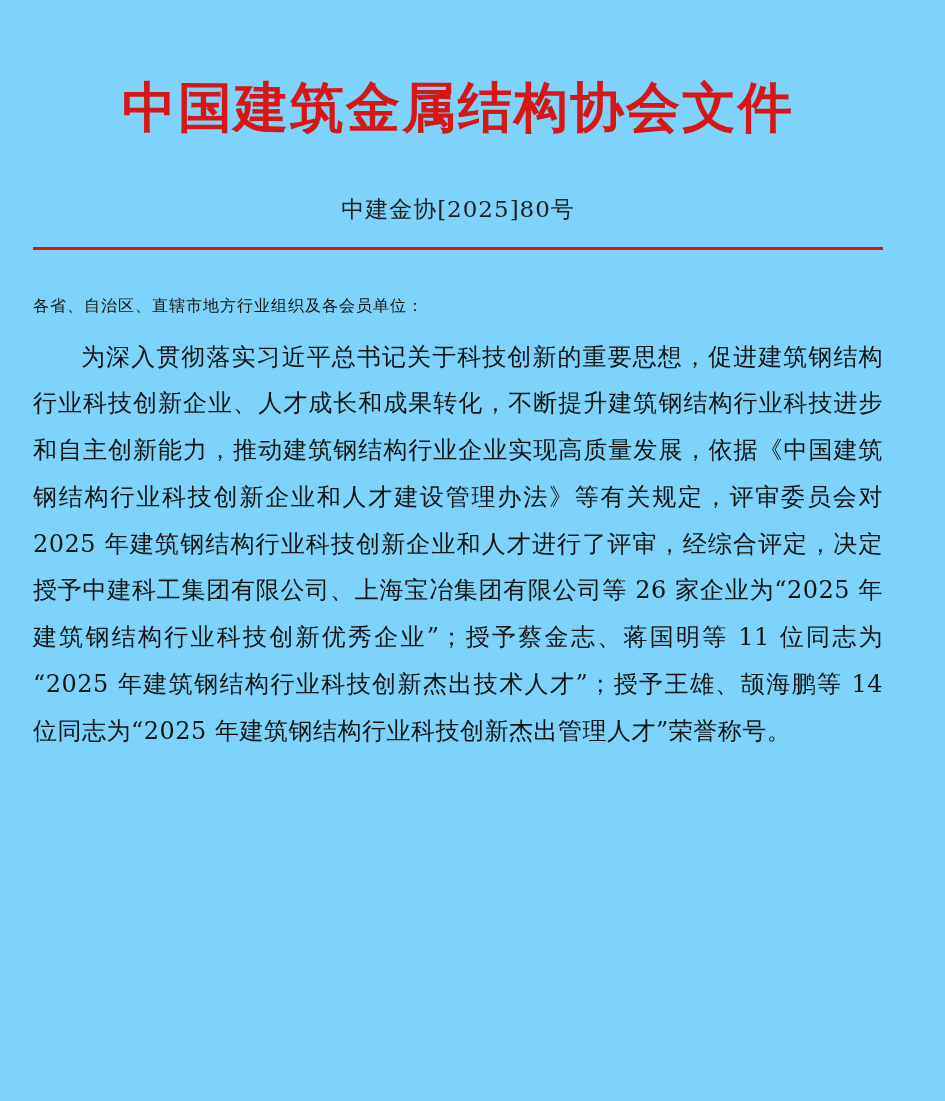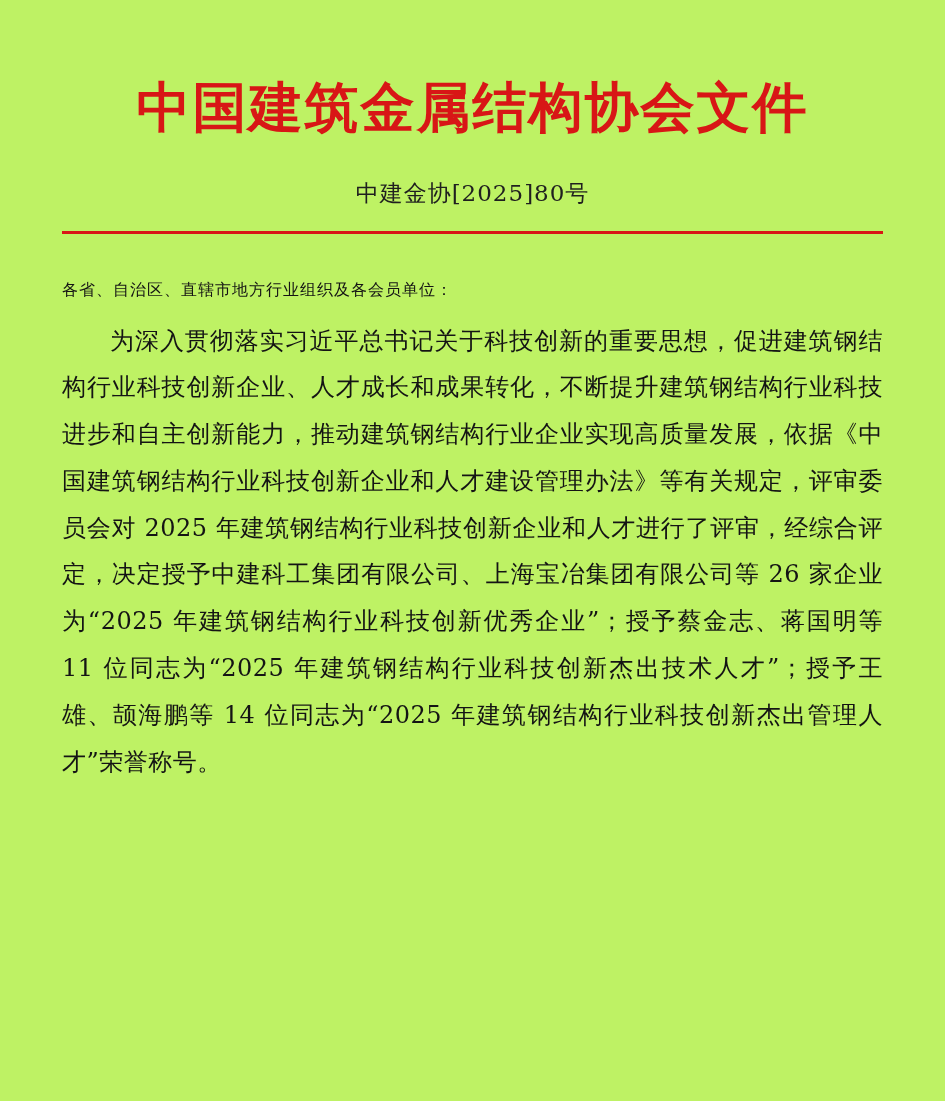--- a/index.html
+++ b/index.html
@@ -11,39 +11,39 @@
     width: 945px;
     height: 1101px;
     font-family: "DejaVu Serif", "Liberation Serif", serif;
     color: #1a1a1a;
     overflow: hidden;
   }
   .page {
     width: 945px;
     height: 1101px;
     box-sizing: border-box;
-    padding: 56px 62px 0 62px;
+    padding: 56px 62px 0 33px;
     position: relative;
-    background: #bef264;
+    background: #7dd3fc;
   }
   .doc-header {
     text-align: center;
   }
   .org-title {
     color: #d81616;
     font-family: "DejaVu Serif", "Liberation Serif", serif;
     font-weight: bold;
     font-size: 54px;
     letter-spacing: 2px;
     line-height: 1.25;
     margin: 18px 0 0 0;
     white-space: nowrap;
   }
   .doc-number {
-    margin-top: 36px;
+    margin-top: 52px;
     font-size: 23px;
     color: #1f1f1f;
     letter-spacing: 1px;
     font-family: "DejaVu Serif", "Liberation Serif", serif;
   }
   .red-rule {
     margin-top: 22px;
     height: 3px;
     background: #d81616;
     width: 100%;

